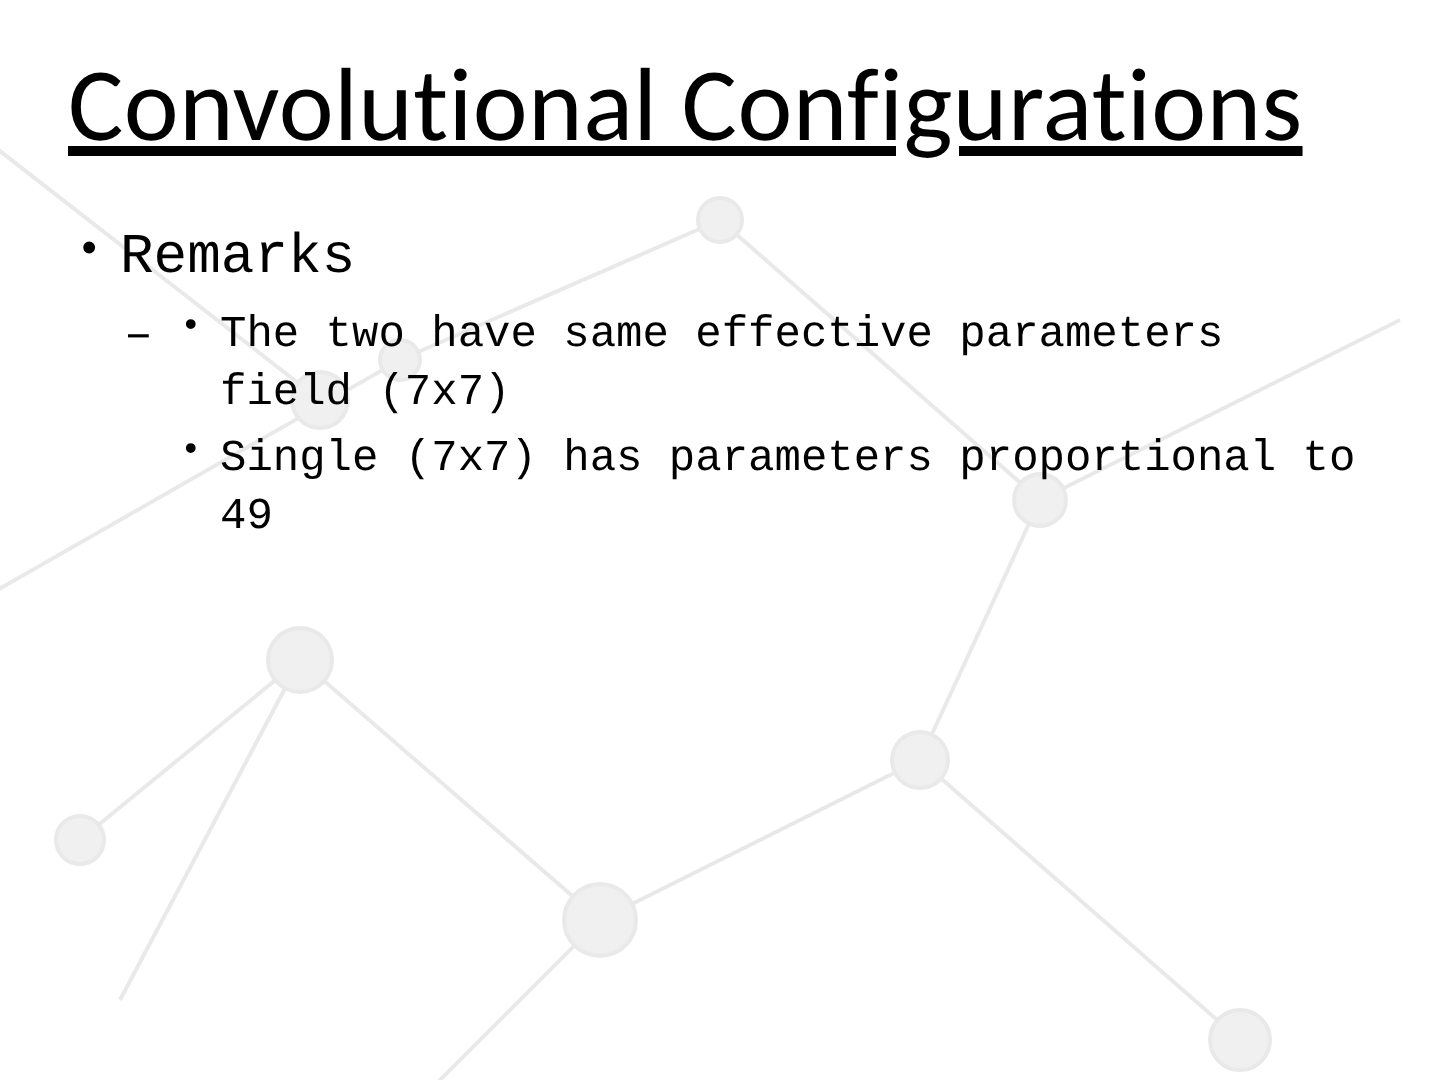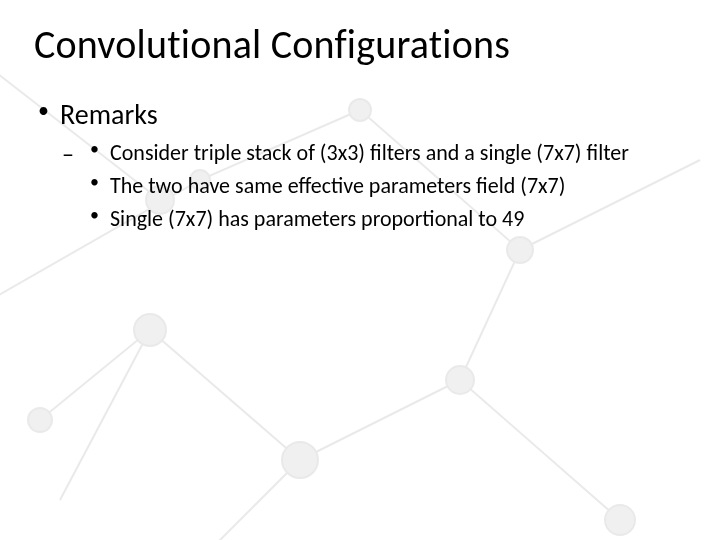--- a/index.html
+++ b/index.html
@@ -27,25 +27,26 @@
     pointer-events: none;
   }
   .content {
     position: relative;
     z-index: 1;
     padding: 20px 34px 0 34px;
     box-sizing: border-box;
   }
   h1.title {
     margin: 0 0 28px 0;
-    font-size: 40px;
+    font-size: 52px;
     font-weight: 400;
     letter-spacing: 0.2px;
+    text-decoration: underline;
   }
-  ul { margin: 0; padding: 0; list-style: none; }
+  ul { margin: 0; padding: 0; list-style: none; font-family: Liberation Mono, monospace; }
   .lvl1 > li {
     position: relative;
     padding-left: 26px;
     font-size: 28px;
     line-height: 1.25;
     margin-bottom: 4px;
   }
   .lvl1 > li::before {
     content: "•";
     position: absolute;
@@ -115,21 +116,20 @@
 
   <div class="content">
     <h1 class="title">Convolutional Configurations</h1>
 
     <ul class="lvl1">
       <li>
         <span>Remarks</span>
         <ul class="lvl2">
           <li>
             <ul class="lvl3">
-              <li><span>Consider triple stack of (3x3) filters and a single (7x7) filter</span></li>
               <li><span>The two have same effective parameters field (7x7)</span></li>
               <li><span>Single (7x7) has parameters proportional to 49</span></li>
             </ul>
           </li>
         </ul>
       </li>
     </ul>
   </div>
 </div>
 

